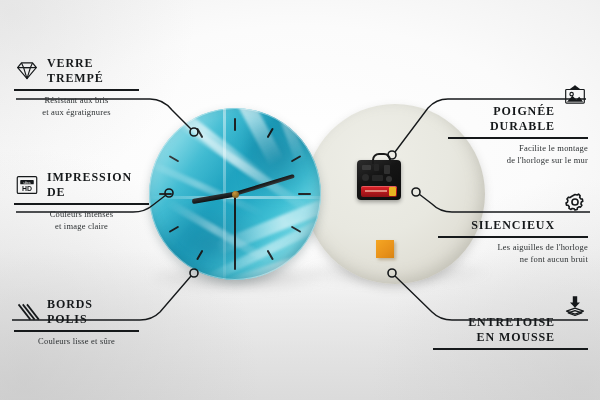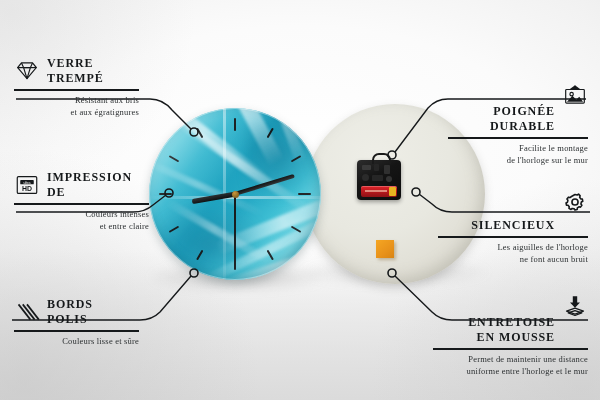--- a/index.html
+++ b/index.html
@@ -147,21 +147,21 @@
     font-family:"Liberation Serif", serif;
     font-size:12px;font-weight:700;letter-spacing:.9px;color:#16191b;
     line-height:1.25;text-transform:uppercase;
   }
   .co-rule{height:1.5px;background:#16191b;margin-top:3px;}
   .co-sub{
     font-family:"Liberation Serif", serif;
     font-size:8.5px;color:#2b2f31;line-height:1.45;margin-top:3px;letter-spacing:.2px;
   }
   .left .co-head{justify-content:flex-start;}
-  .left .co-sub{text-align:right;}
+  .left .co-sub{text-align:center;}
   .right .co-head{justify-content:flex-end;}
   .right .co-title{text-align:right;margin-top:48px;}
   .right .co-sub{text-align:right;}
 
   .ico{width:26px;height:22px;flex:0 0 auto;color:#16191b;display:block;}
   .ico svg{display:block;width:100%;height:100%;}
 
   .l1{left:14px;top:56px;width:125px;}
   .l2{left:14px;top:170px;width:135px;}
   .l3{left:14px;top:297px;width:125px;}
@@ -322,21 +322,21 @@
           <text x="15" y="20.2" font-family="Liberation Sans, sans-serif" font-size="8.2" font-weight="bold" fill="currentColor" text-anchor="middle">HD</text>
         </svg>
       </span>
       <div class="co-title">
         <div>IMPRESSION DE</div>
       </div>
     </div>
     <div class="co-rule"></div>
     <div class="co-sub">
       <div>Couleurs intenses</div>
-      <div>et entre claire</div>
+      <div>et image claire</div>
     </div>
   </div>
 
   <div class="callout left l3">
     <div class="co-head">
       <span class="ico">
         <svg viewBox="0 0 30 26">
             <g stroke="currentColor" stroke-width="2" stroke-linecap="butt">
           <path d="M5 4 L19 22"></path>
               <path d="M10 4 L24 22"></path>
@@ -411,19 +411,15 @@
         <svg viewBox="0 0 30 26">
             <g fill="none" stroke="currentColor" stroke-width="1.5" stroke-linejoin="round">
           <path d="M12.4 1.5 h5.2 v7.4 h3.3 L15 15 L9.1 8.9 h3.3 Z" fill="currentColor" stroke="none"></path>
           <path d="M15 15.4 L25 19 L15 22.6 L5 19 Z"></path>
           <path d="M15 18.4 L23 21.2 L15 24.2 L7 21.2 Z"></path>
         </g>
           </svg>
       </span>
     </div>
     <div class="co-rule"></div>
-    <div class="co-sub">
-      <div>Permet de maintenir une distance</div>
-      <div>uniforme entre l'horloge et le mur</div>
-    </div>
   </div>
 
 </div>
 
 </body></html>

